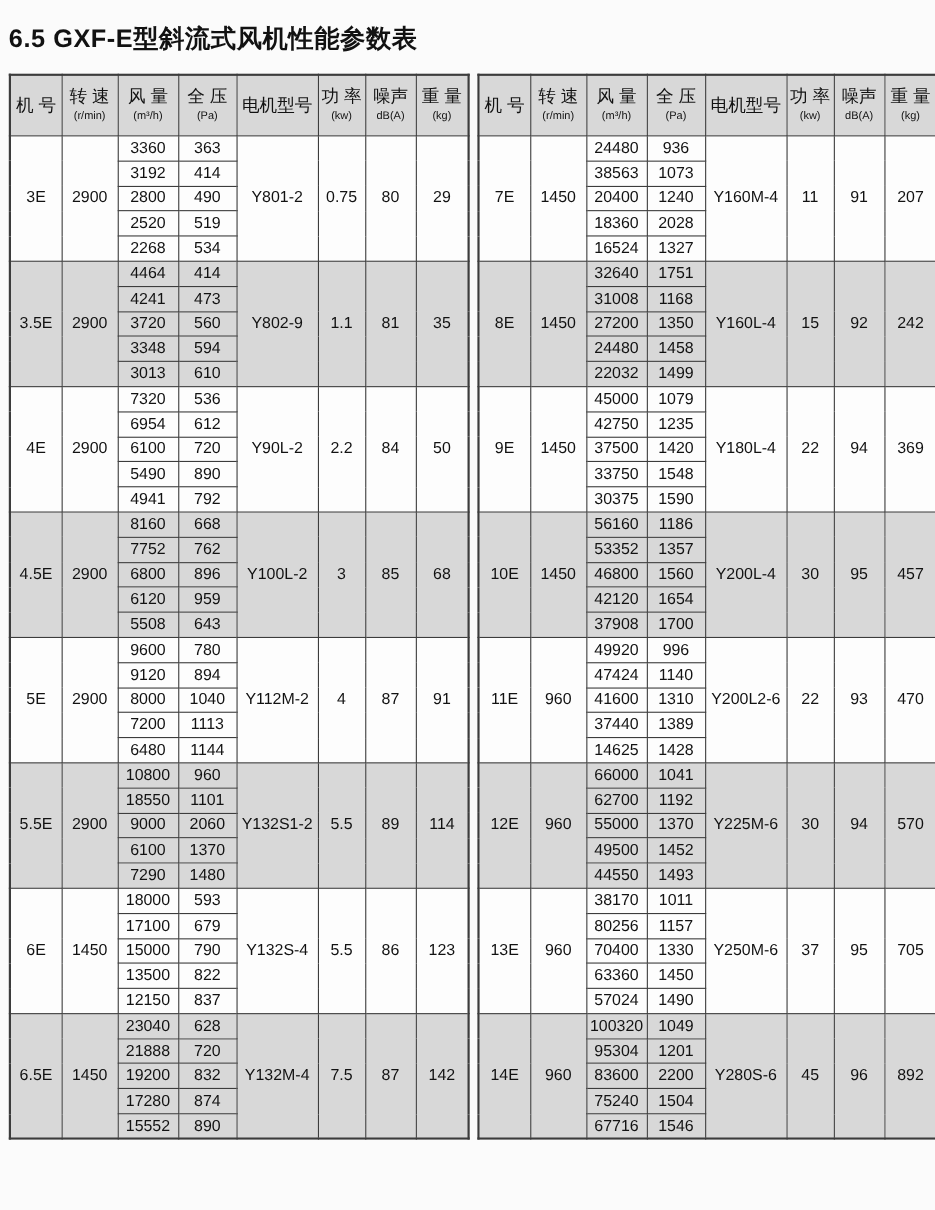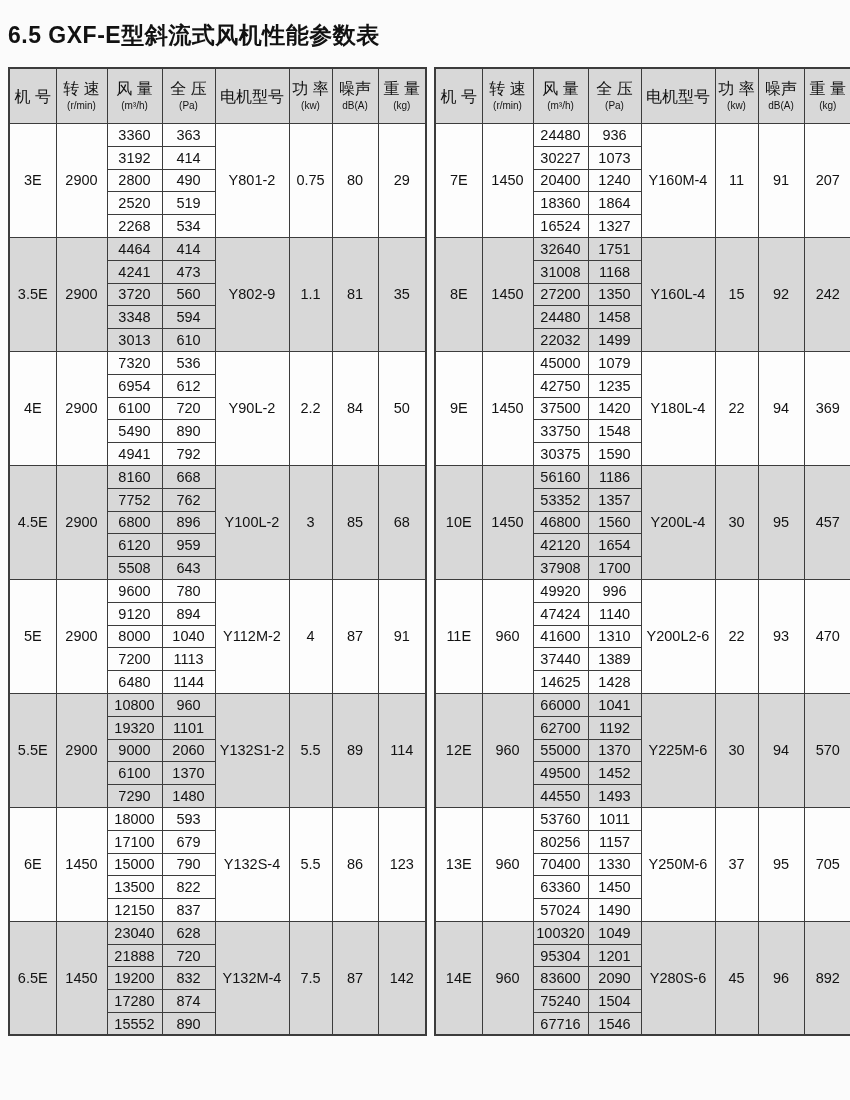--- a/index.html
+++ b/index.html
@@ -266,21 +266,21 @@
             <td rowspan="5">5.5E</td>
             <td rowspan="5">2900</td>
             <td>10800</td>
             <td>960</td>
             <td rowspan="5">Y132S1-2</td>
             <td rowspan="5">5.5</td>
             <td rowspan="5">89</td>
             <td rowspan="5">114</td>
           </tr>
           <tr class="alt">
-            <td>19320</td>
+            <td>18550</td>
             <td>1101</td>
           </tr>
           <tr class="alt">
             <td>9000</td>
             <td>2060</td>
           </tr>
           <tr class="alt">
             <td>6100</td>
             <td>1370</td>
           </tr>
@@ -408,30 +408,30 @@
             <td rowspan="5">7E</td>
             <td rowspan="5">1450</td>
             <td>24480</td>
             <td>936</td>
             <td rowspan="5">Y160M-4</td>
             <td rowspan="5">11</td>
             <td rowspan="5">91</td>
             <td rowspan="5">207</td>
           </tr>
           <tr class="">
-            <td>30227</td>
+            <td>38563</td>
             <td>1073</td>
           </tr>
           <tr class="">
             <td>20400</td>
             <td>1240</td>
           </tr>
           <tr class="">
             <td>18360</td>
-            <td>1864</td>
+            <td>2028</td>
           </tr>
           <tr class="">
             <td>16524</td>
             <td>1327</td>
           </tr>
           <tr class="alt">
             <td rowspan="5">8E</td>
             <td rowspan="5">1450</td>
             <td>32640</td>
             <td>1751</td>
@@ -556,21 +556,21 @@
             <td>49500</td>
             <td>1452</td>
           </tr>
           <tr class="alt">
             <td>44550</td>
             <td>1493</td>
           </tr>
           <tr class="">
             <td rowspan="5">13E</td>
             <td rowspan="5">960</td>
-            <td>53760</td>
+            <td>38170</td>
             <td>1011</td>
             <td rowspan="5">Y250M-6</td>
             <td rowspan="5">37</td>
             <td rowspan="5">95</td>
             <td rowspan="5">705</td>
           </tr>
           <tr class="">
             <td>80256</td>
             <td>1157</td>
           </tr>
@@ -595,21 +595,21 @@
             <td rowspan="5">45</td>
             <td rowspan="5">96</td>
             <td rowspan="5">892</td>
           </tr>
           <tr class="alt">
             <td>95304</td>
             <td>1201</td>
           </tr>
           <tr class="alt">
             <td>83600</td>
-            <td>2090</td>
+            <td>2200</td>
           </tr>
           <tr class="alt">
             <td>75240</td>
             <td>1504</td>
           </tr>
           <tr class="alt">
             <td>67716</td>
             <td>1546</td>
           </tr>
         </tbody>

